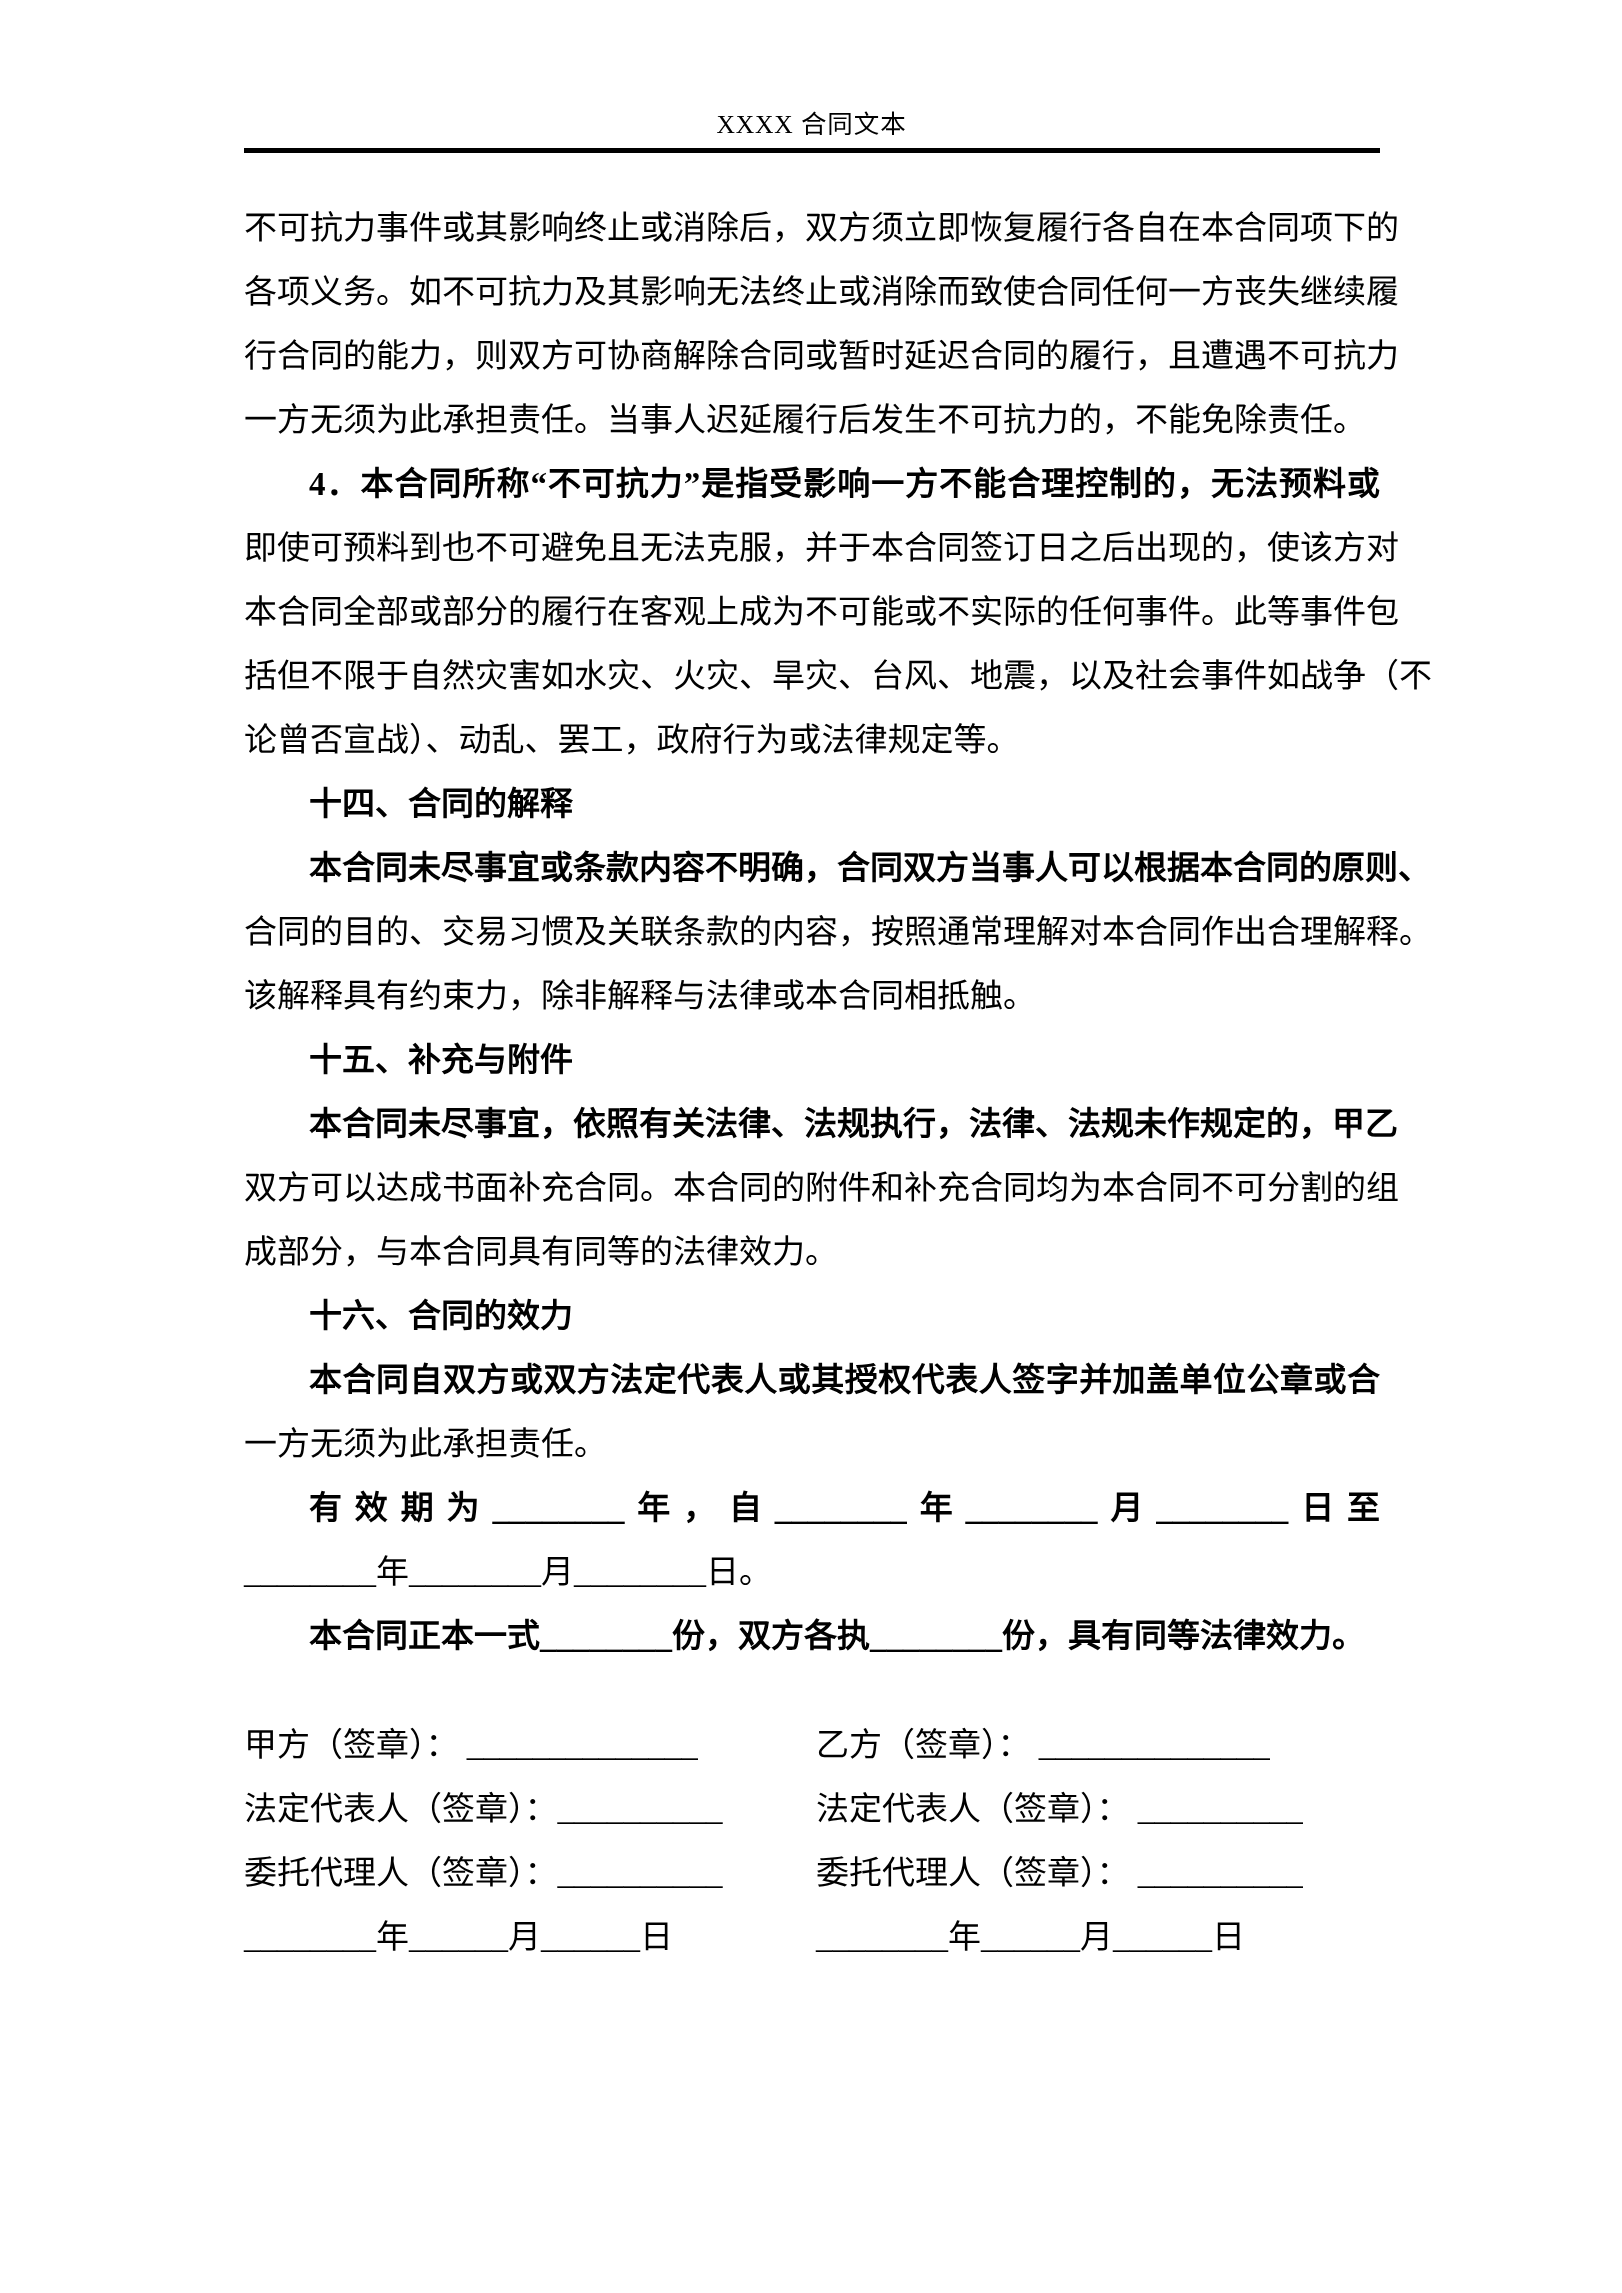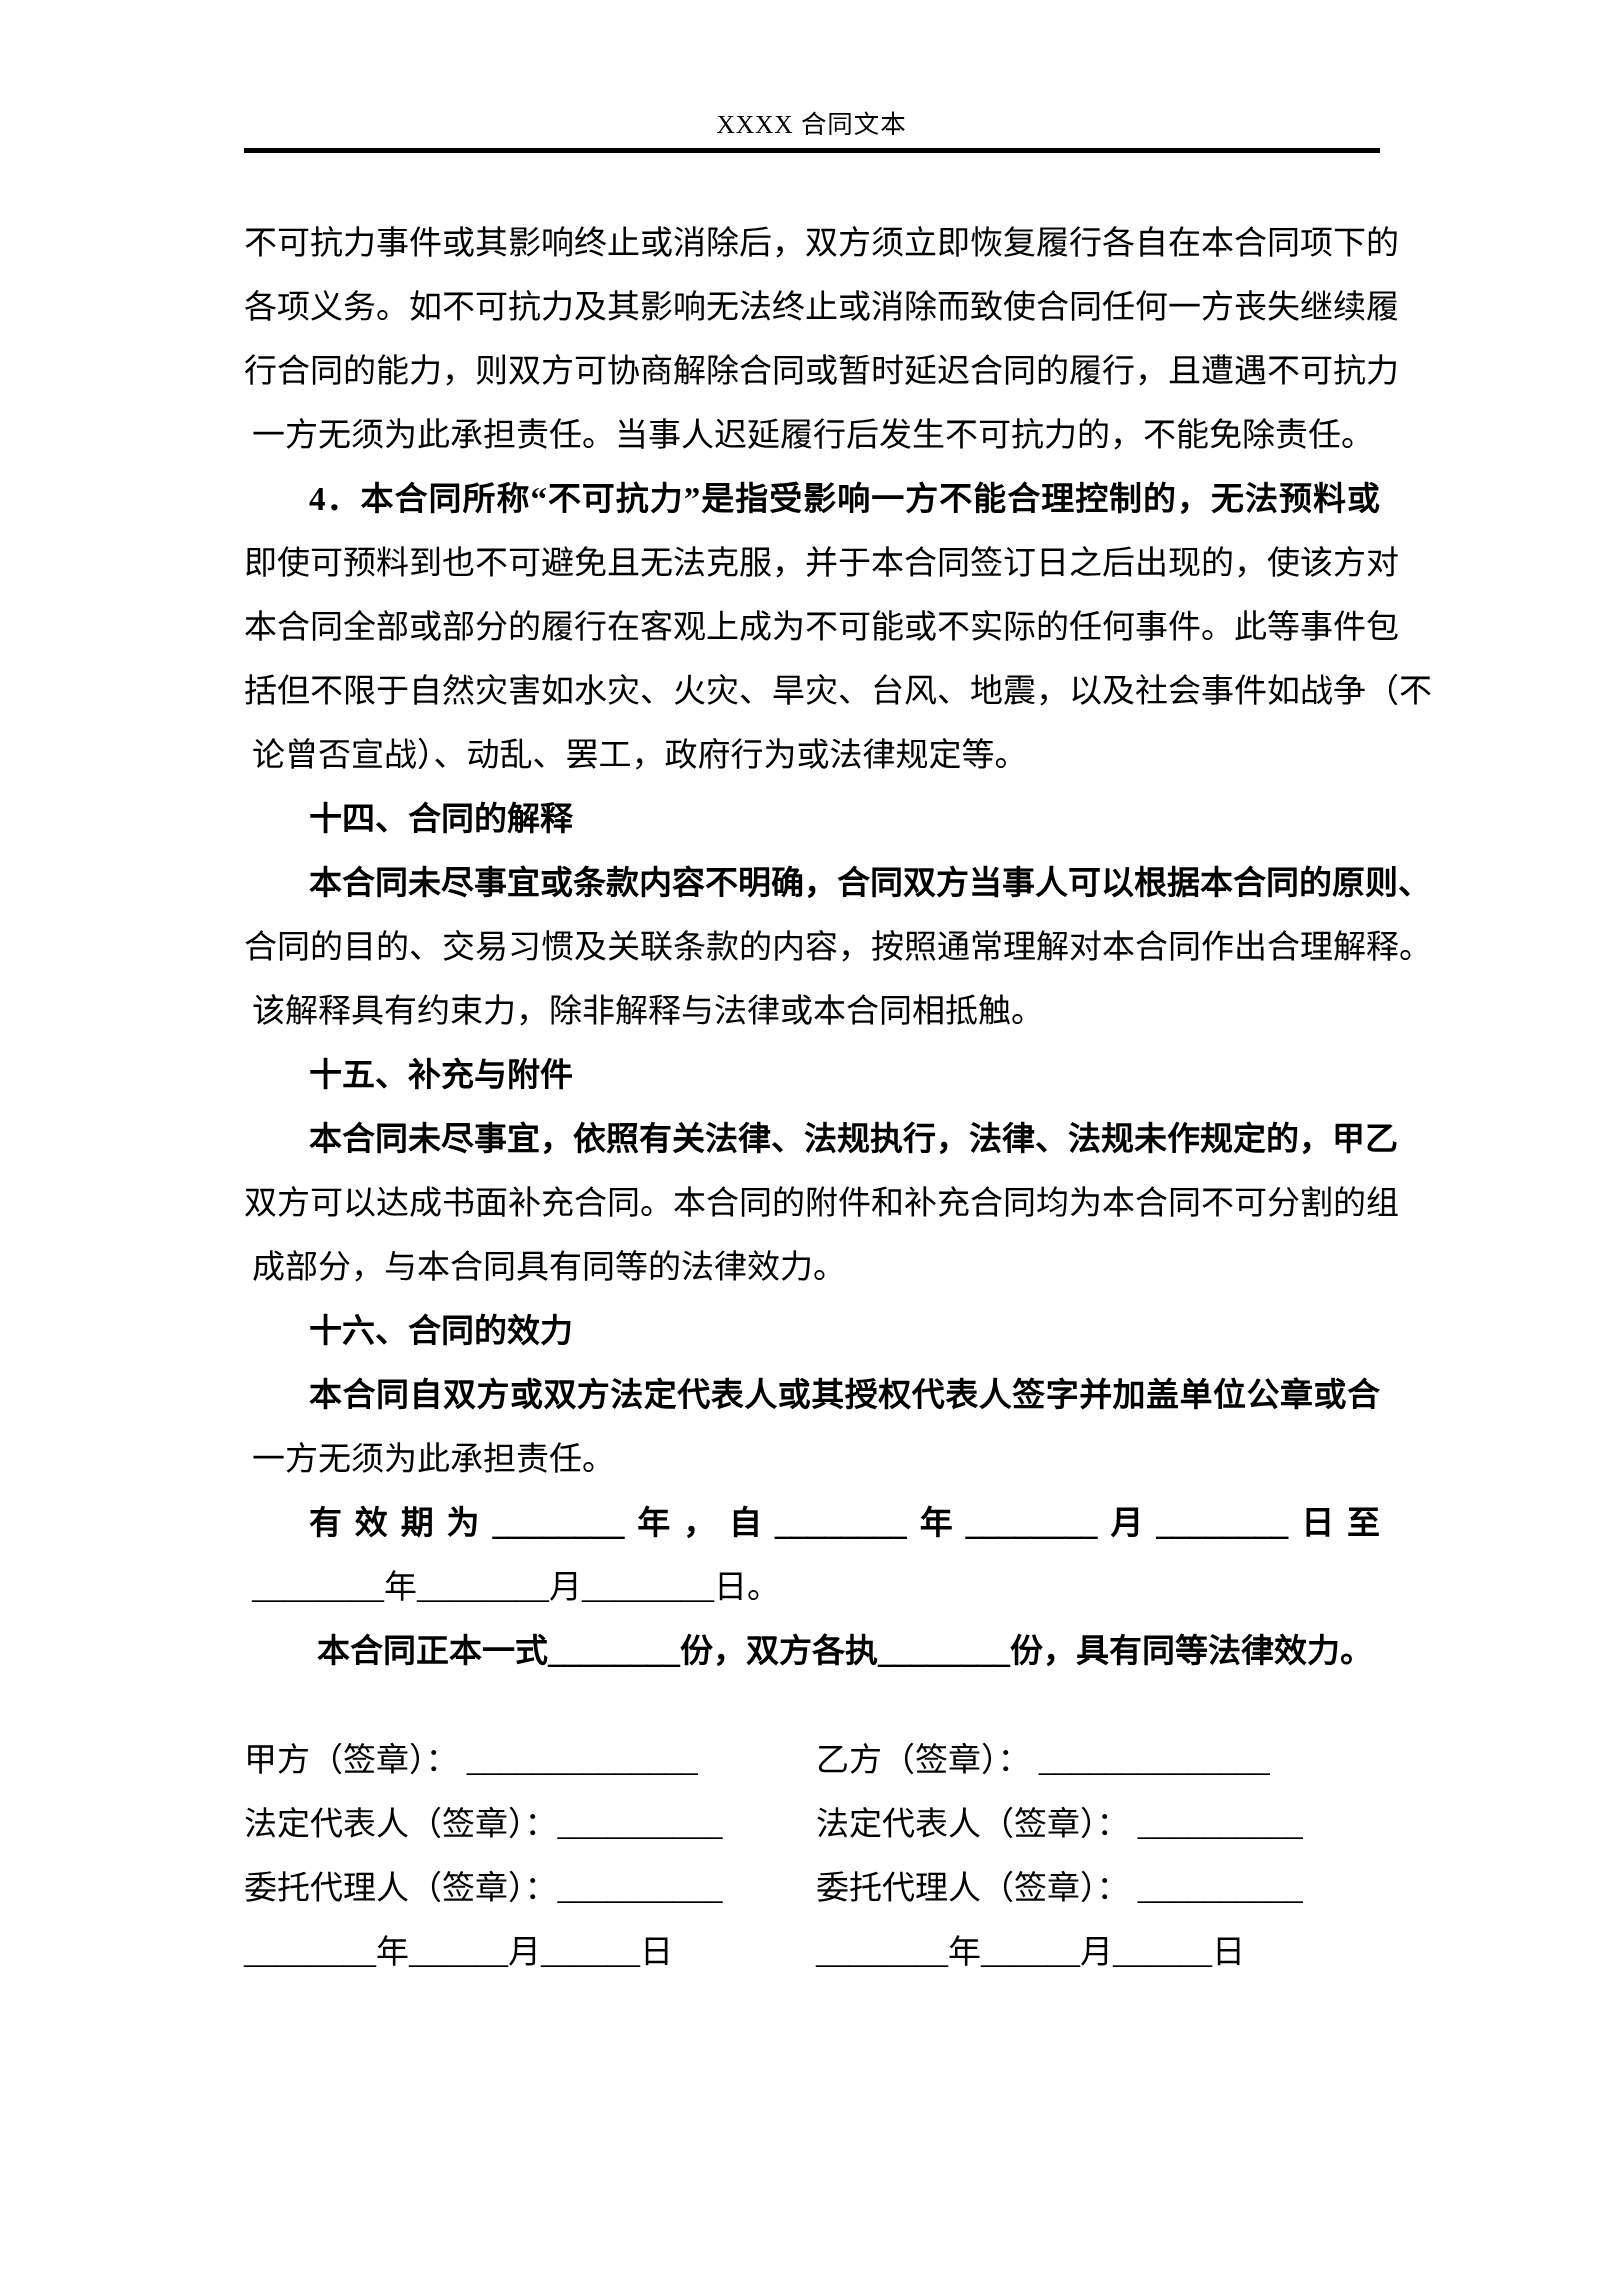--- a/index.html
+++ b/index.html
@@ -29,36 +29,35 @@
   .header-rule {
     position: absolute;
     top: 148px;
     left: 244px;
     width: 1136px;
     height: 4.5px;
     background: #000000;
   }
   .content {
     position: absolute;
-    top: 211px;
+    top: 196px;
     left: 244px;
     width: 1136px;
     font-size: 33px;
     line-height: 64px;
   }
   .line {
     text-align: justify;
     text-align-last: justify;
     text-justify: inter-ideograph;
     white-space: nowrap;
   }
   .line.last {
     text-align: center;
     text-align-last: left;
-    margin-left: 8px;
   }
   .indent { text-indent: 65px; font-weight: bold; }
   .heading {
     font-family: "Liberation Sans", "DejaVu Sans", sans-serif;
     font-weight: bold;
     text-indent: 65px;
     text-align: left;
     text-align-last: left;
   }
   .sig-block {

